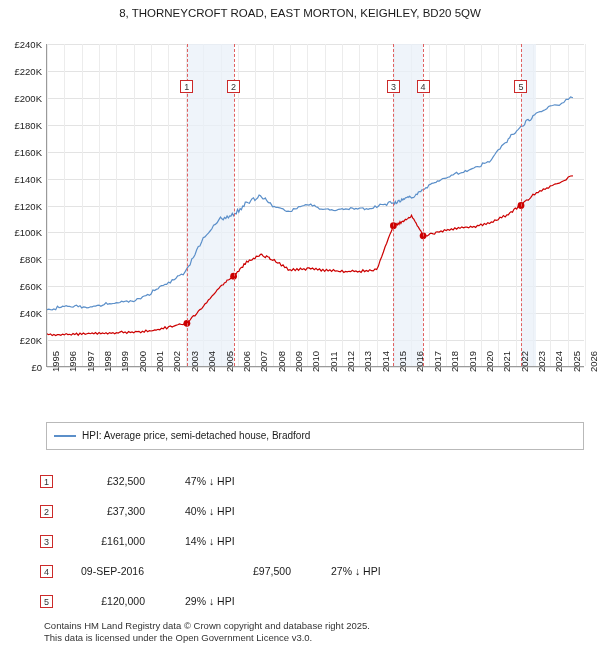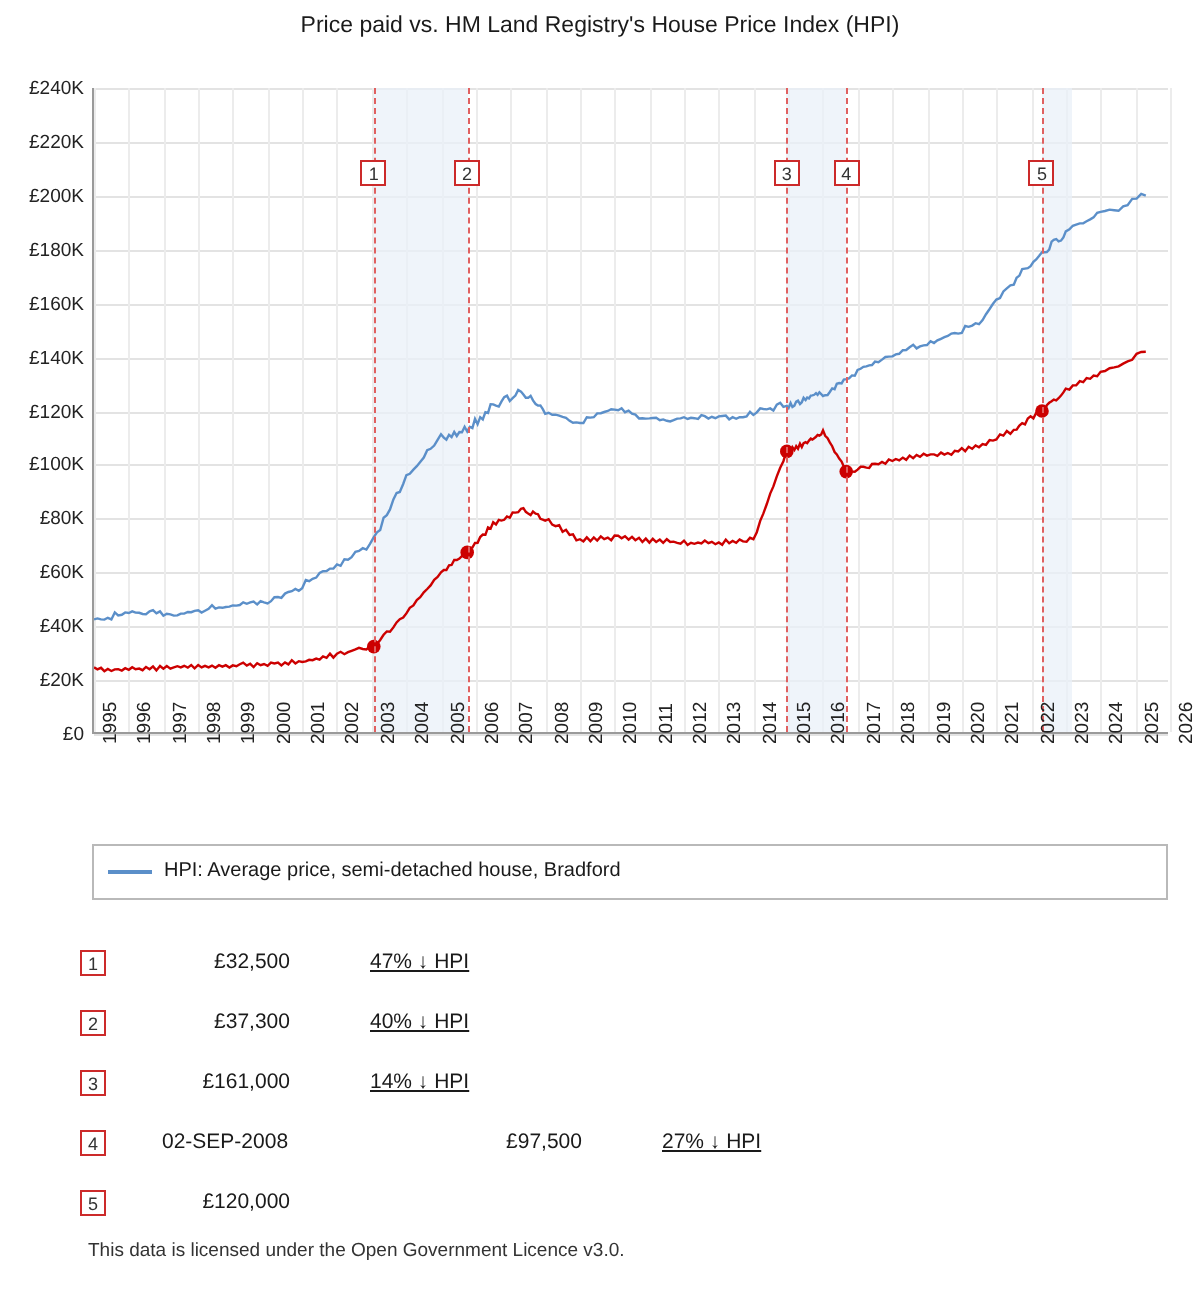--- a/index.html
+++ b/index.html
@@ -145,39 +145,39 @@
     border: 1px solid #cc2a2a;
     font-size: 9px;
     line-height: 13px;
     text-align: center;
     box-sizing: border-box;
     color: #333;
     flex: 0 0 13px;
   }
   .txdate { width: 118px; padding-left: 28px; }
   .txprice { width: 92px; text-align: right; }
-  .txhpi { width: 130px; padding-left: 40px; text-decoration: underline; }
+  .txhpi { width: 130px; padding-left: 40px; }
 
   
   .footer {
     position: absolute;
     left: 44px; top: 620px;
     width: 540px;
     font-size: 9.5px;
     color: #333;
     line-height: 12px;
   }
 </style>
 </head>
 <body>
 
 <div class="page">
 
   <div class="title">
-    <div>Price paid vs. HM Land Registry's House Price Index (HPI)</div>
+    <div>8, THORNEYCROFT ROAD, EAST MORTON, KEIGHLEY, BD20 5QW</div>
   </div>
 
   <div class="chart-wrap">
     <div class="y-axis-labels" id="yaxis">
         <div class="ylabel" style="top: 329px;">£0</div>
         <div class="ylabel" style="top: 302.083px;">£20K</div>
         <div class="ylabel" style="top: 275.167px;">£40K</div>
         <div class="ylabel" style="top: 248.25px;">£60K</div>
         <div class="ylabel" style="top: 221.333px;">£80K</div>
         <div class="ylabel" style="top: 194.417px;">£100K</div>
@@ -312,27 +312,29 @@
         <span class="txprice">£37,300</span>
         <span class="txhpi">40% ↓ HPI</span>
       </div>
       <div class="txrow">
         <span class="txnum">3</span>
         <span class="txprice">£161,000</span>
         <span class="txhpi">14% ↓ HPI</span>
       </div>
       <div class="txrow">
         <span class="txnum">4</span>
-        <span class="txdate">02-SEP-2008</span>
+        <span class="txdate">09-SEP-2016</span>
         <span class="txprice">£97,500</span>
         <span class="txhpi">27% ↓ HPI</span>
       </div>
       <div class="txrow">
         <span class="txnum">5</span>
         <span class="txprice">£120,000</span>
+        <span class="txhpi">29% ↓ HPI</span>
       </div>
     </div>
 
   <div class="footer">
+    <div>Contains HM Land Registry data © Crown copyright and database right 2025.</div>
     <div>This data is licensed under the Open Government Licence v3.0.</div>
   </div>
 
 </div>
 
 </body></html>

